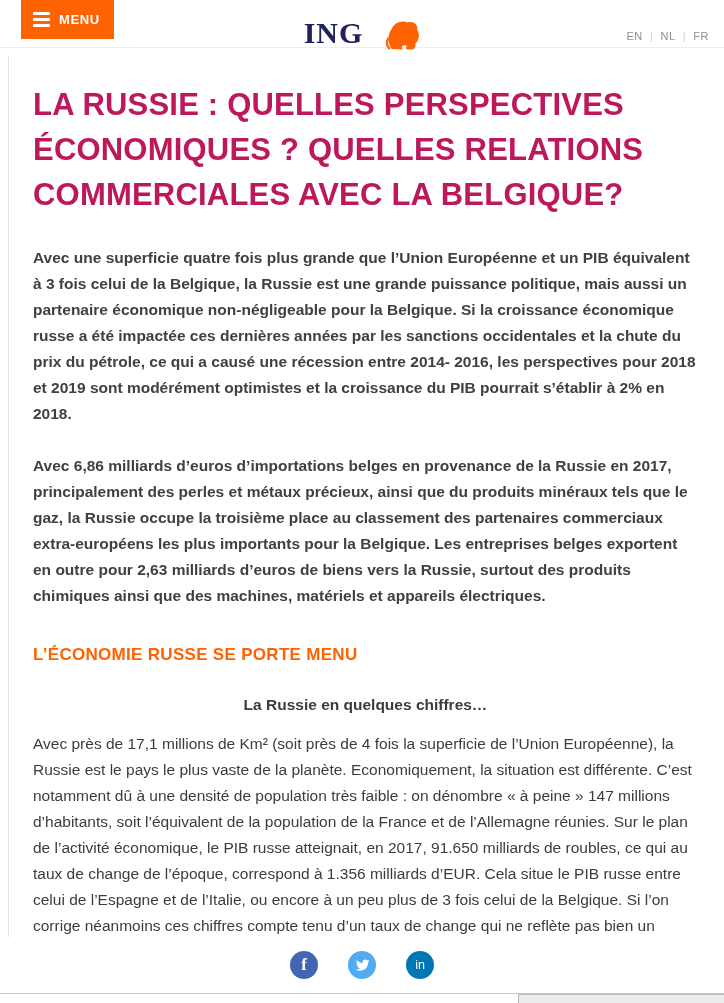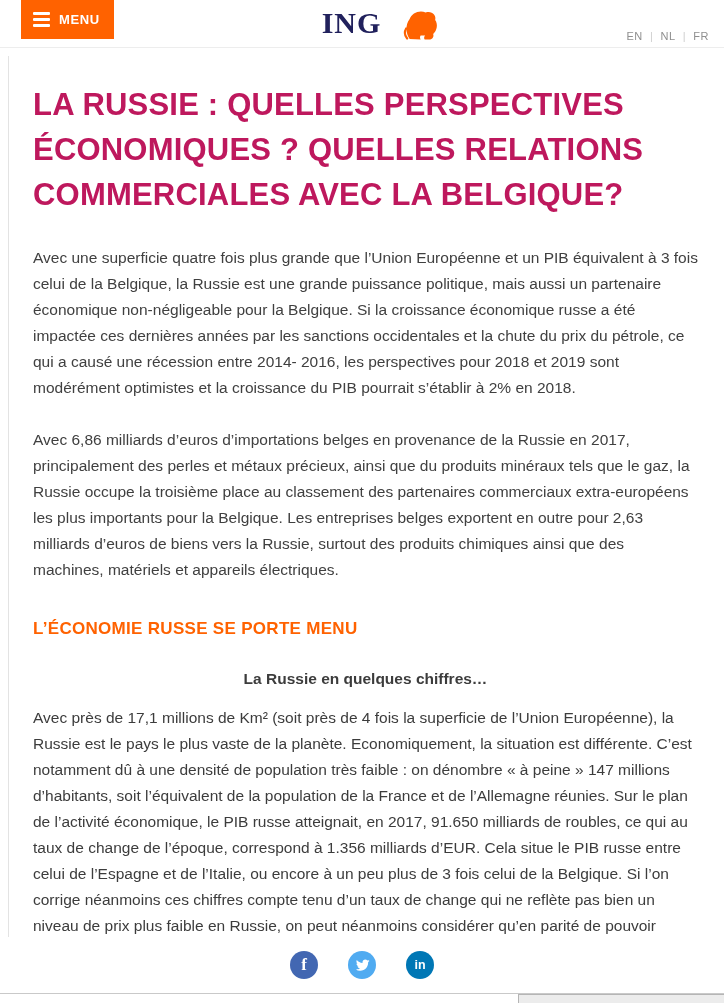--- a/index.html
+++ b/index.html
@@ -22,22 +22,22 @@
     background:#FF6200; color:#ffffff;
     display:flex; align-items:center; gap:9px;
     padding:9px 14px 9px 12px;
     font-size:13px; font-weight:bold; letter-spacing:0.6px;
     cursor:pointer;
   }
   .hamburger { display:inline-block; width:17px; }
   .hamburger span { display:block; height:3px; background:#ffffff; border-radius:1px; margin:3px 0; }
 
   .logo {
-    position:absolute; left:50%; top:7px; transform:translateX(-50%);
-    display:flex; align-items:flex-start; gap:21px;margin-left:18px;
+    position:absolute; left:50%; top:17px; transform:translateX(-50%);
+    display:flex; align-items:flex-start; gap:21px;
   }
   .logo-text {
     font-family:"Liberation Serif", serif;
     font-weight:bold; font-size:30px; line-height:32px;
     color:#21215c; letter-spacing:1px;
   }
   .lion { margin-top:2px; }
 
   .languages {
     position:absolute; right:15px; top:30px;
@@ -59,21 +59,21 @@
     padding:34px 26px 0 24px;
     overflow:hidden;
   }
   .article-title {
     color:#be185d;
     font-size:31px; line-height:45px; font-weight:bold;
     letter-spacing:0.2px;
     margin-bottom:28px;
   }
   .lead p {
-    font-size:15.5px; line-height:26px; font-weight:normal;
+    font-size:15.5px; line-height:26px; font-weight:bold;
     color:#404040;
     margin-bottom:26px;
   }
   .section-heading {
     color:#FF6200;
     font-size:17px; line-height:20px; font-weight:bold;
     letter-spacing:0.3px;
     margin-top:36px; margin-bottom:30px;
   }
   .sub-heading {
@@ -92,21 +92,21 @@
     position:absolute; left:0; right:0; bottom:10px; height:56px;
     background:#ffffff; z-index:20;
     display:flex; justify-content:center; align-items:center; gap:30px;
   }
   .social-circle {
     width:28px; height:28px; border-radius:50%;
     display:flex; align-items:center; justify-content:center;
     color:#ffffff; cursor:pointer;
   }
   .social-circle.facebook { font-family:"Liberation Serif", serif; font-weight:bold; font-size:17px; }
-  .social-circle.linkedin { font-weight:bold; font-size:12.5px; letter-spacing:0;align-items:center; }
+  .social-circle.linkedin { font-weight:normal; font-size:12.5px; letter-spacing:0;align-items:center; }
 
   
   .bottom-strip {
     position:absolute; left:0; right:0; bottom:0; height:10px;
     background:#ffffff; border-top:1px solid #c9c9c9; z-index:25;
   }
   .bottom-strip .peek-box {
     position:absolute; right:0; bottom:0; width:206px; height:9px;
     background:#ececec; border-left:1px solid #b5b5b5; border-top:1px solid #b5b5b5;
   }

